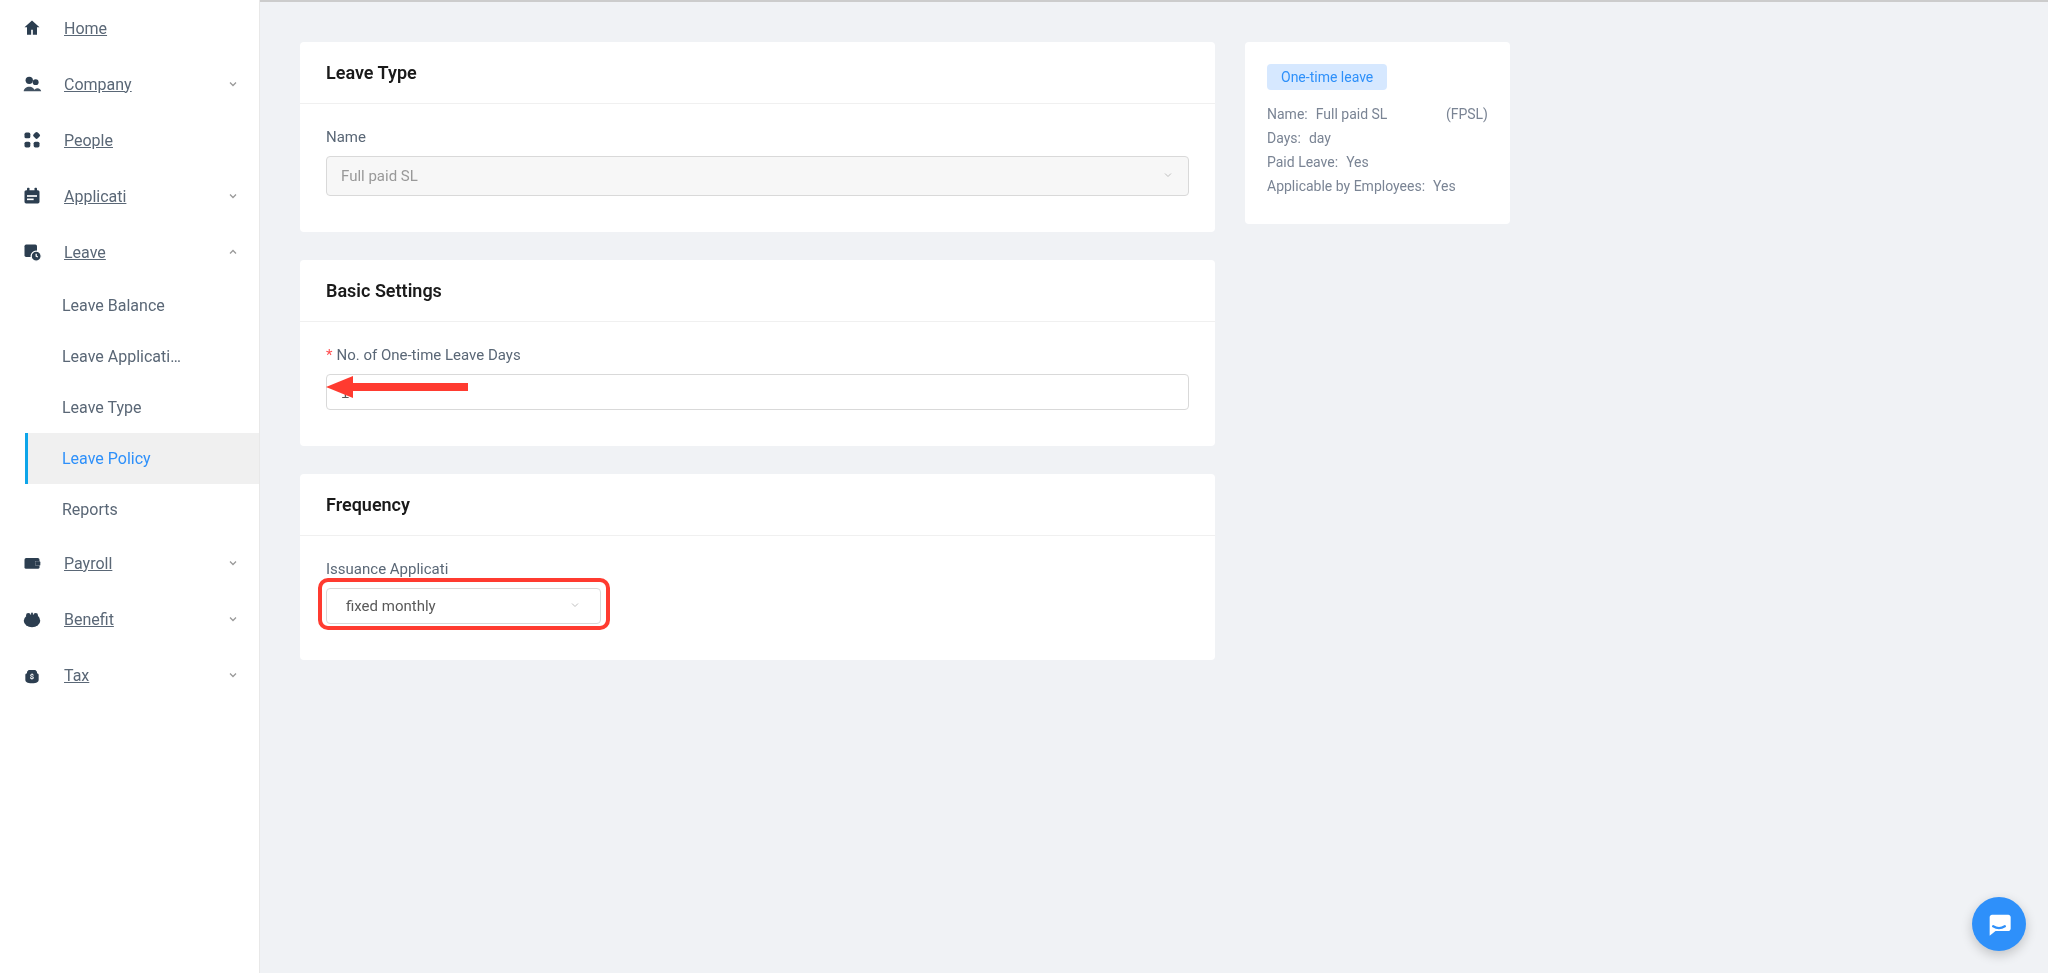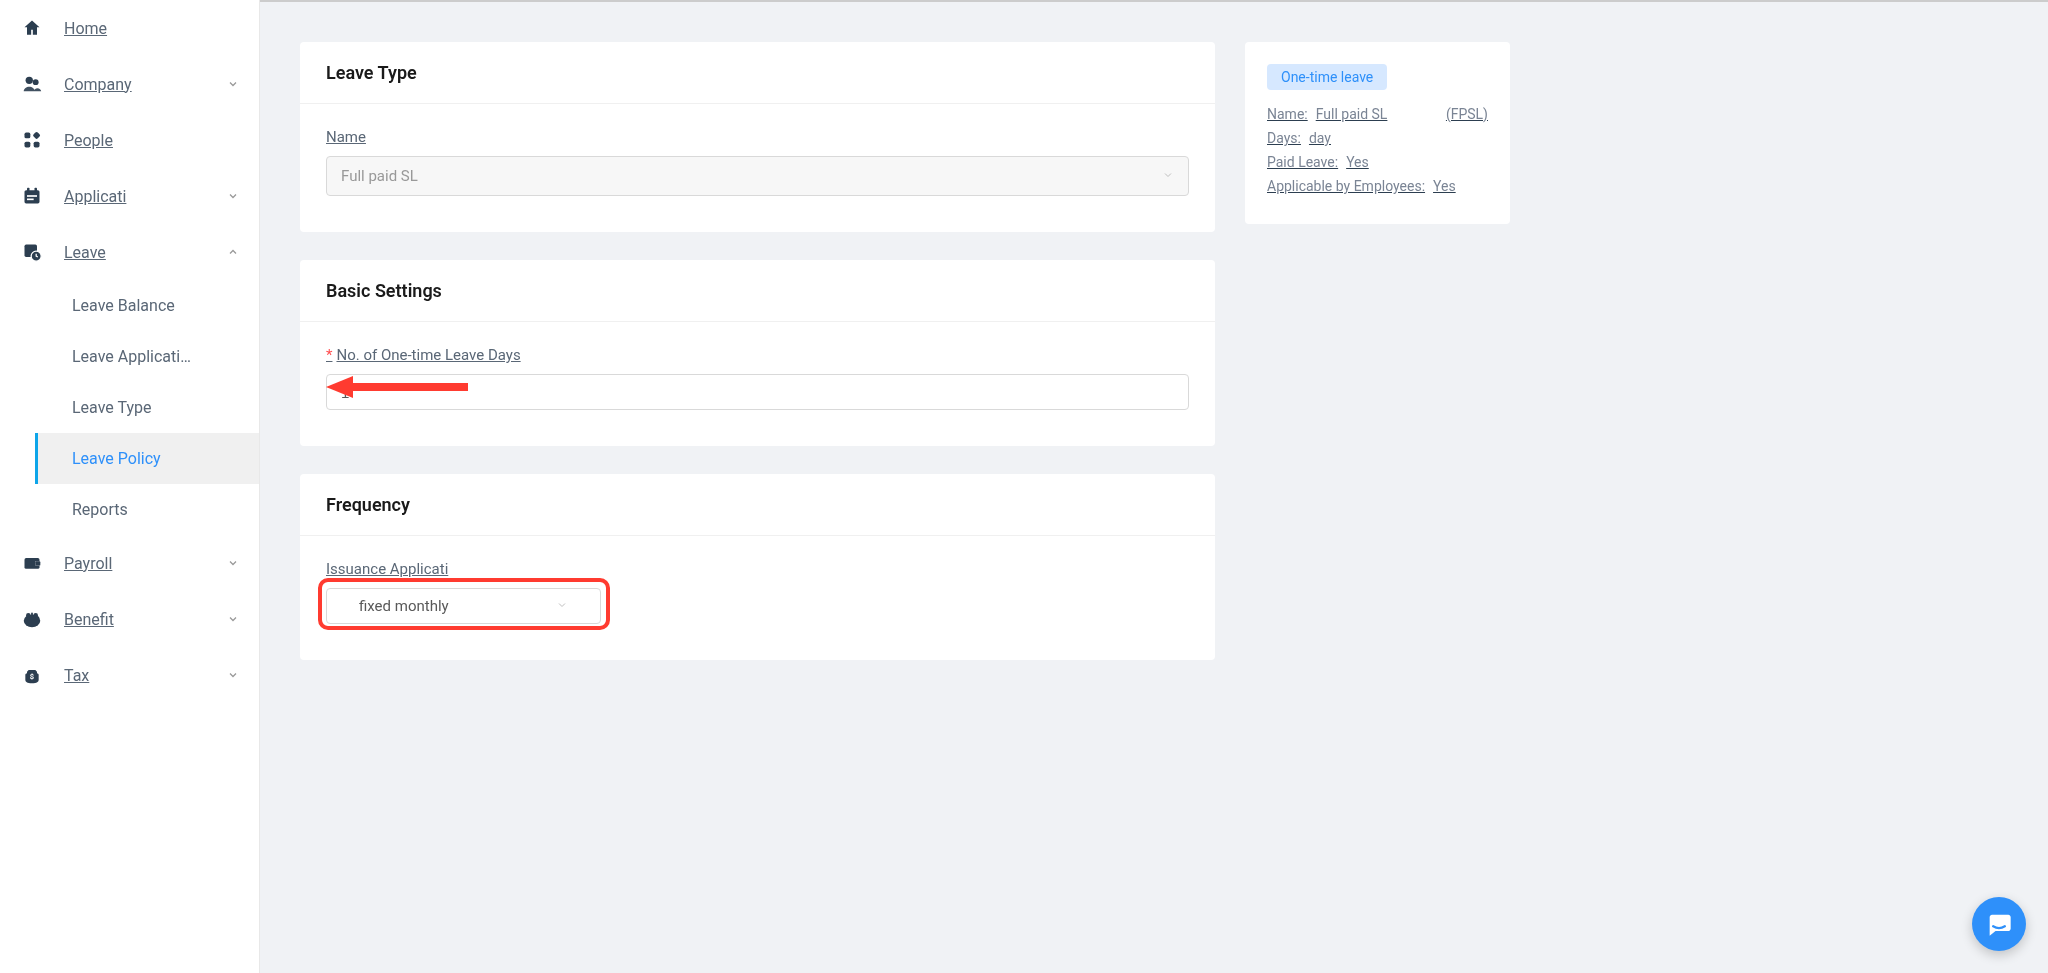--- a/index.html
+++ b/index.html
@@ -51,21 +51,21 @@
     .menu-item .label {
       flex: 1;
       white-space: nowrap;
       overflow: hidden;
       text-overflow: ellipsis;
     }
     .menu-item .chevron {
       color: #999;
     }
     .sub-menu {
-      padding-left: 38px;
+      padding-left: 28px;
     }
     .sub-item {
       padding: 16px 20px 16px 34px;
       cursor: pointer;
       color: #5a6776;
       font-size: 16px;
       white-space: nowrap;
       overflow: hidden;
       text-overflow: ellipsis;
     }
@@ -102,21 +102,20 @@
       color: #1a1a1a;
     }
     .card-body {
       padding: 24px 26px 36px 26px;
     }
     .form-label {
       display: block;
       font-size: 15px;
       color: #5a6776;
       margin-bottom: 10px;
-      text-decoration: underline;
     }
     .form-label .required {
       color: #ff4d4f;
       margin-right: 4px;
     }
     .select-box {
       width: 100%;
       height: 40px;
       border: 1px solid #d9d9d9;
       border-radius: 4px;
@@ -140,33 +139,32 @@
       padding: 0 14px;
       font-size: 15px;
       color: #595959;
       background: #fff;
     }
     .select-small {
       width: 275px;
       height: 36px;
       border: 1px solid #d9d9d9;
       border-radius: 4px;
-      padding: 0 32px;
+      padding: 0 19px;
       display: flex;
       align-items: center;
       justify-content: space-between;
       font-size: 15px;
       color: #595959;
       background: #fff;
       cursor: pointer;
     }
     .info-panel {
       width: 265px;
       flex-shrink: 0;
-      text-decoration: underline;
     }
     .info-card {
       background: #fff;
       border-radius: 4px;
       padding: 22px;
     }
     .badge {
       display: inline-block;
       background: #d6e8ff;
       color: #2e90fa;

